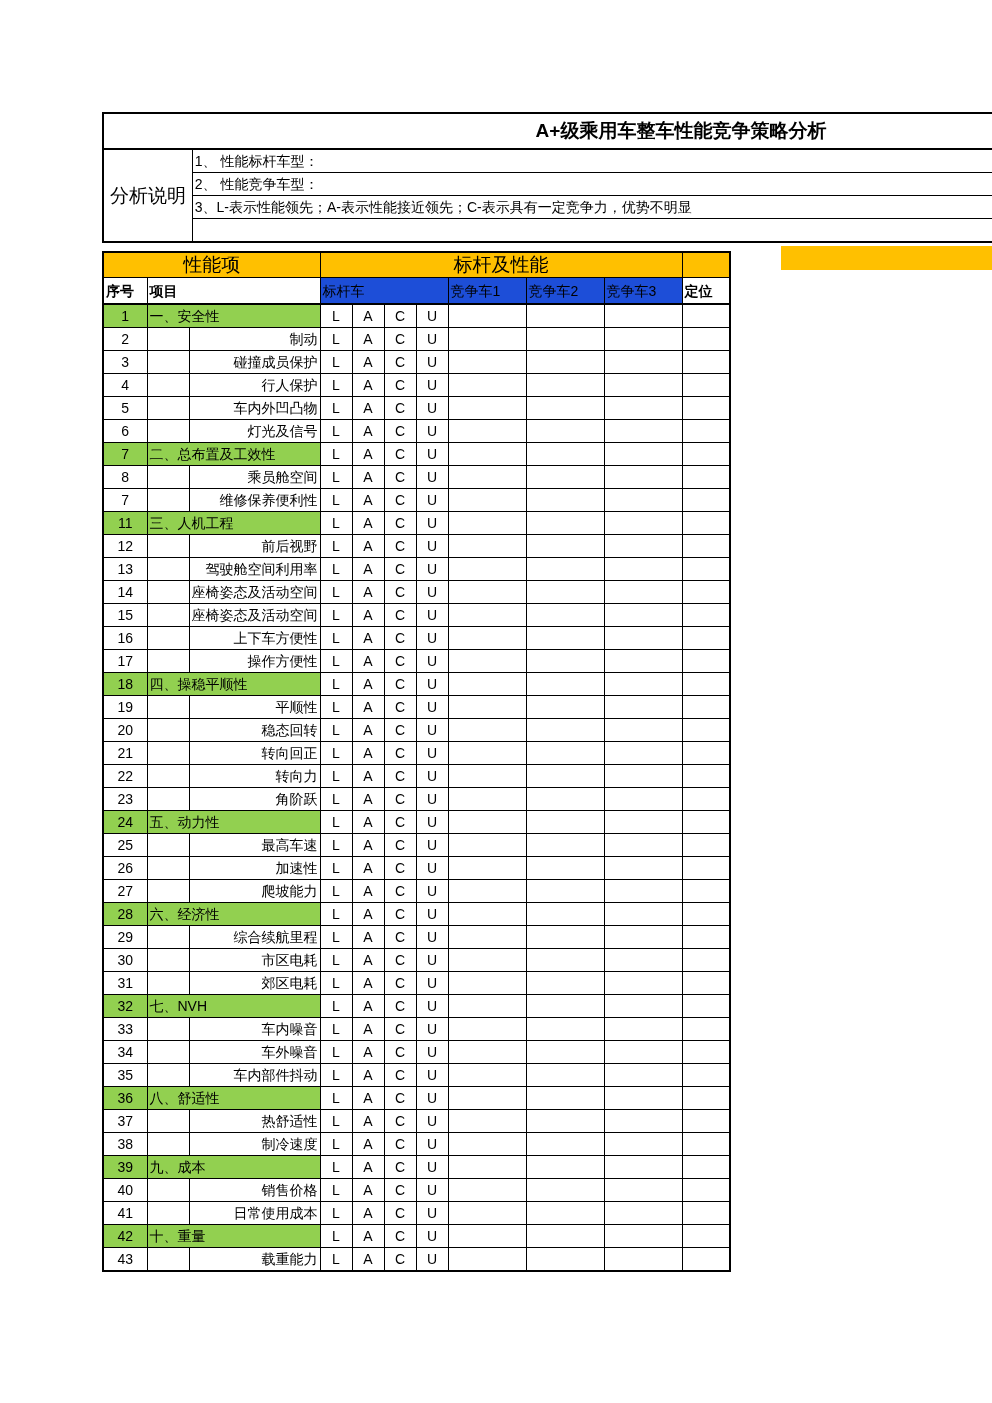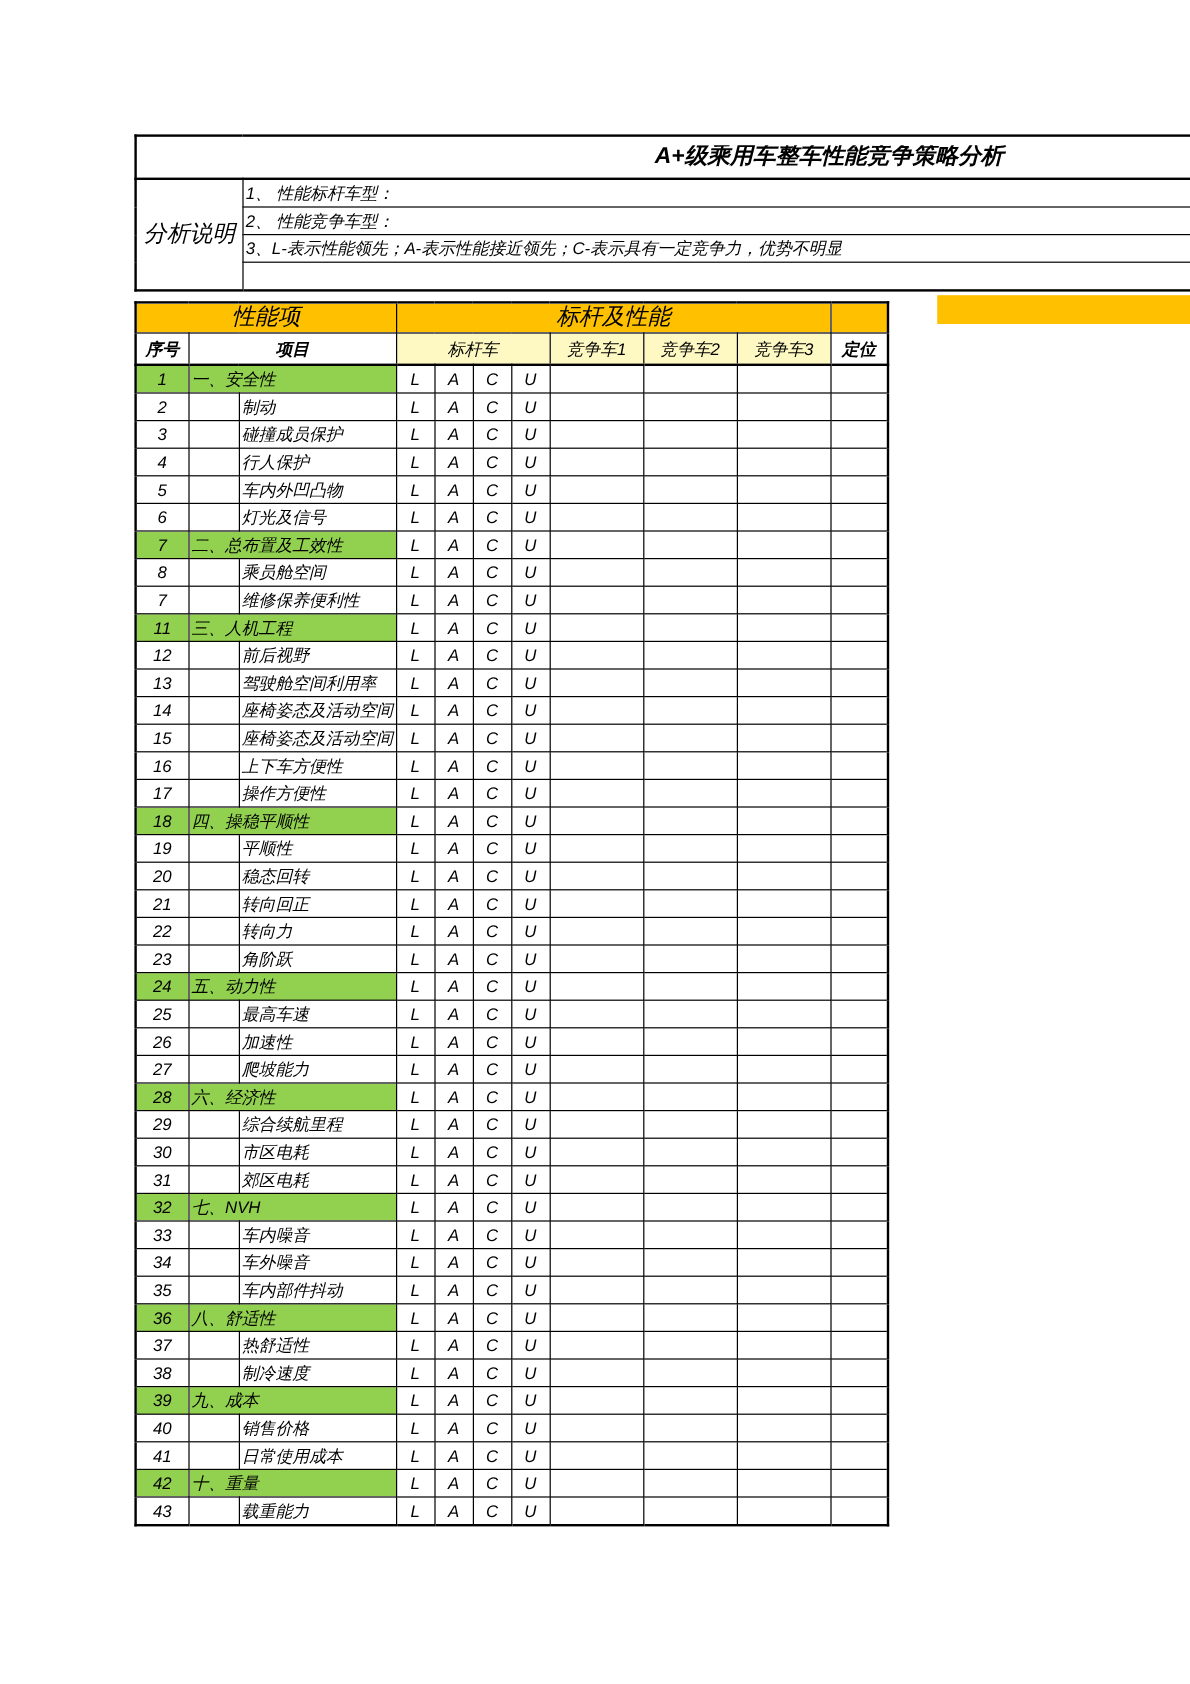--- a/index.html
+++ b/index.html
@@ -22,24 +22,23 @@
     left: 781px;
     top: 246px;
     width: 211px;
     height: 24px;
     background: #FFC000;
   }
 
   
   #sheet {
     position: absolute;
-    left: 112px;
+    left: 102px;
     top: 112px;
     width: 670px;
-    font-style: italic;
   }
 
   table.grid {
     border-collapse: collapse;
     table-layout: fixed;
     font-size: 13px;
     color: #000;
   }
 
   table.grid td {
@@ -113,45 +112,44 @@
     font-size: 19px;
     height: 24px !important;
     line-height: 22px;
     border-top: 2px solid #000 !important;
   }
   .grp-orange.left-edge { border-left: 2px solid #000 !important; }
   .grp-orange.right-edge { border-right: 2px solid #000 !important; }
 
   
   .colhdr {
-    text-align: center;
     font-size: 14px;
     font-weight: bold;
     height: 25px !important;
     line-height: 23px;
     background: #ffffff;
   }
-  .colhdr.gray { background: #fef9c3; font-weight: normal; }
+  .colhdr.gray { background: #1d4ed8; font-weight: normal; }
   .colhdr.left-edge { border-left: 2px solid #000 !important; }
   .colhdr.right-edge { border-right: 2px solid #000 !important; }
   .colhdr.btm { border-bottom: 2px solid #000 !important; }
 
   
   .num {
     text-align: center;
     font-size: 14px;
     border-left: 2px solid #000 !important;
   }
   .cat-prefix {
     text-align: left;
     font-size: 14px;
     padding-left: 3px;
   }
   .item {
-    text-align: left;
+    text-align: right;
     font-size: 14px;
     padding-left: 4px;
   }
   .cat-span {
     text-align: left;
     font-size: 14px;
     padding-left: 3px;
     background: #92D050 !important;
   }
   .green { background: #92D050 !important; }

